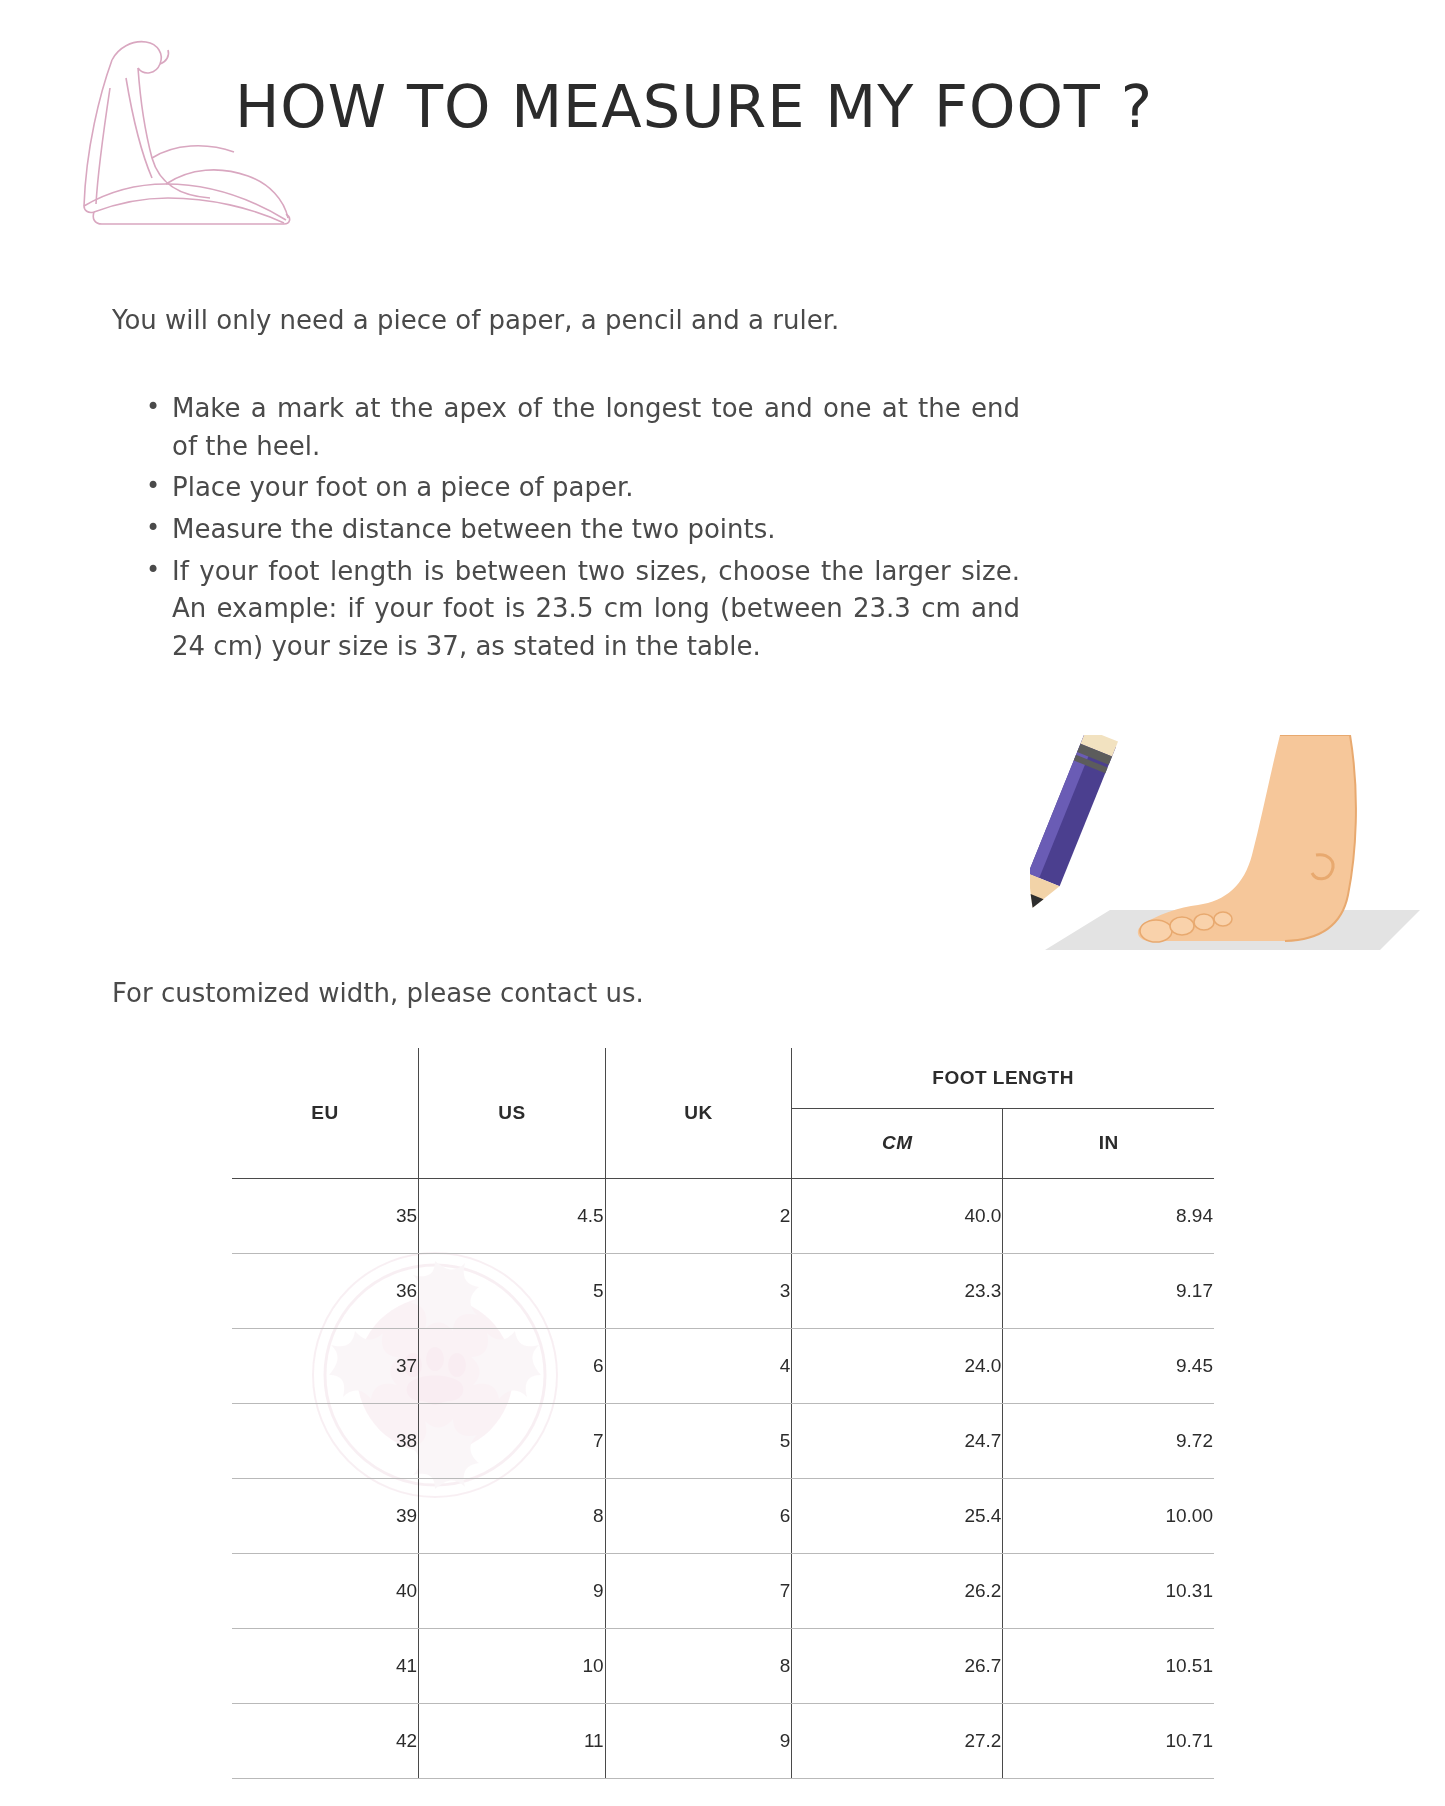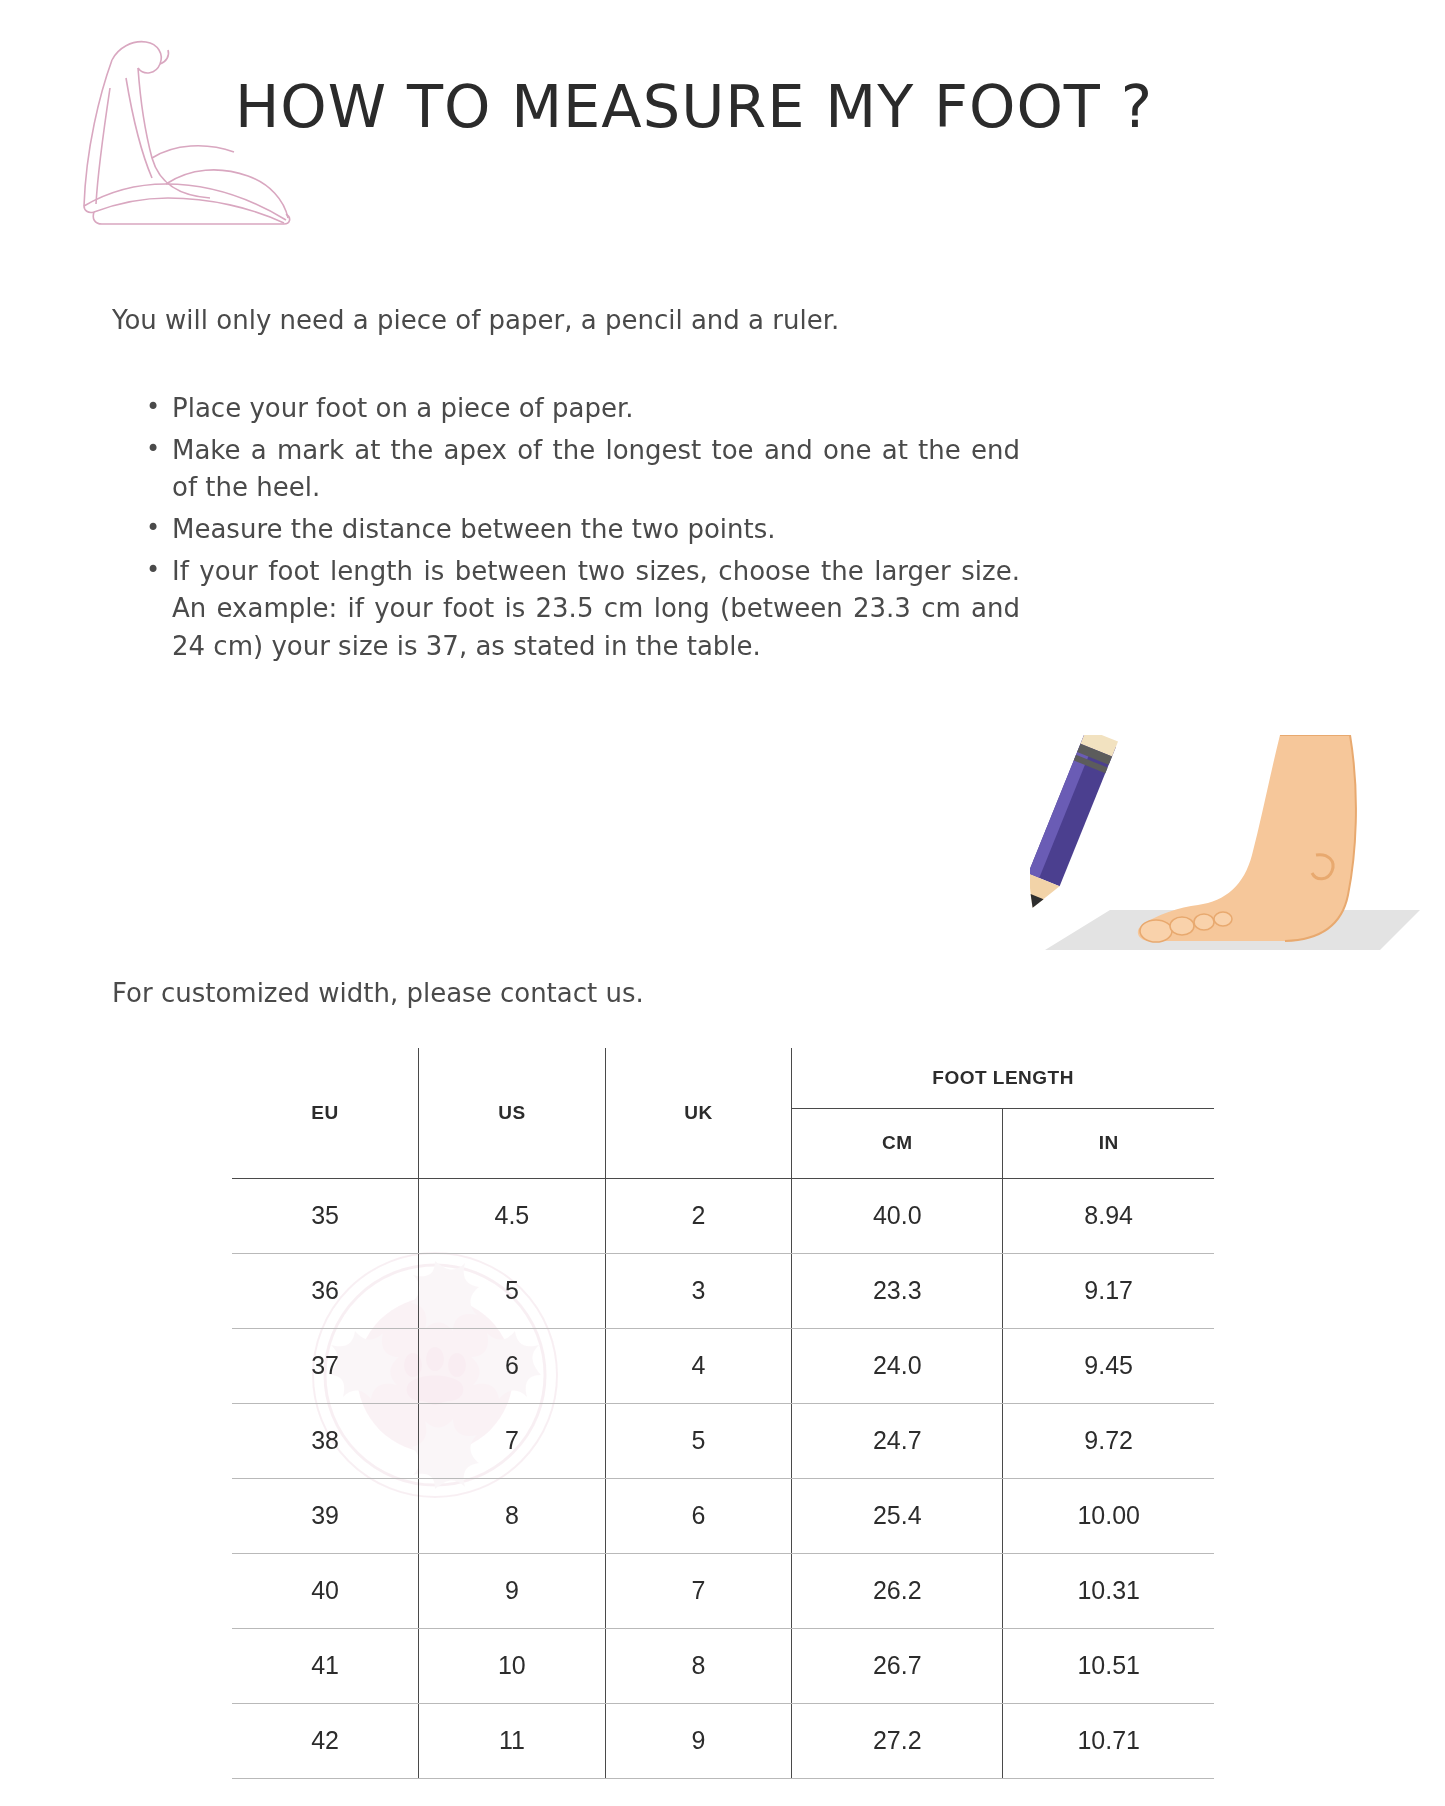--- a/index.html
+++ b/index.html
@@ -148,29 +148,30 @@
   .hdr-sub {
     height: 70px;
     border-bottom: 1.5px solid #4a4a4a;
     vertical-align: middle;
     font-size: 19px;
   }
   #size-table tbody td {
     height: 75px;
     border-bottom: 1px solid #b9b9b9;
     vertical-align: middle;
-    font-size: 25px;
+    font-size: 19px;
+    text-align: right;
   }
   #size-table tbody tr:last-child td {
     border-bottom: 1px solid #b9b9b9;
   }
   .w-eu { width: 19%; }
   .w-us { width: 19%; }
   .w-uk { width: 19%; }
-  .w-cm { width: 21.5%; }
+  .w-cm { width: 21.5%; font-style: italic; }
   .w-in { width: 21.5%; }
 </style>
 </head>
 <body>
 
 <div id="header">
 
   <div id="shoe-illustration">
     <svg viewBox="0 0 270 215" width="270" height="215" fill="none">
       <g stroke="#d9a7c0" stroke-width="1.6" fill="none">
@@ -187,22 +188,22 @@
       </g>
     </svg>
   </div>
 
   <div id="page-title">HOW TO MEASURE MY FOOT ?</div>
 </div>
 
 <div id="intro-text">You will only need a piece of paper, a pencil and a ruler.</div>
 
 <ul id="steps-list">
+  <li>Make a mark at the apex of the longest toe and one at the end of the heel.</li>
   <li>Place your foot on a piece of paper.</li>
-  <li>Make a mark at the apex of the longest toe and one at the end of the heel.</li>
   <li>Measure the distance between the two points.</li>
   <li>If your foot length is between two sizes, choose the larger size. An example: if your foot is 23.5 cm long (between 23.3 cm and 24 cm) your size is 37, as stated in the table.</li>
 </ul>
 
 <div id="foot-illustration">
   <svg viewBox="0 0 390 240" width="390" height="240">
 
     <polygon points="15,215 80,175 390,175 350,215" fill="#e3e3e3"></polygon>
 
     <path d="M250,0 L320,0 C330,60 326,120 318,160 C312,190 290,205 255,206 L120,206 C108,206 104,196 112,190 C126,180 150,172 168,170 C196,166 214,150 222,120 C232,82 240,40 250,0 Z" fill="#f6c79a"></path>

